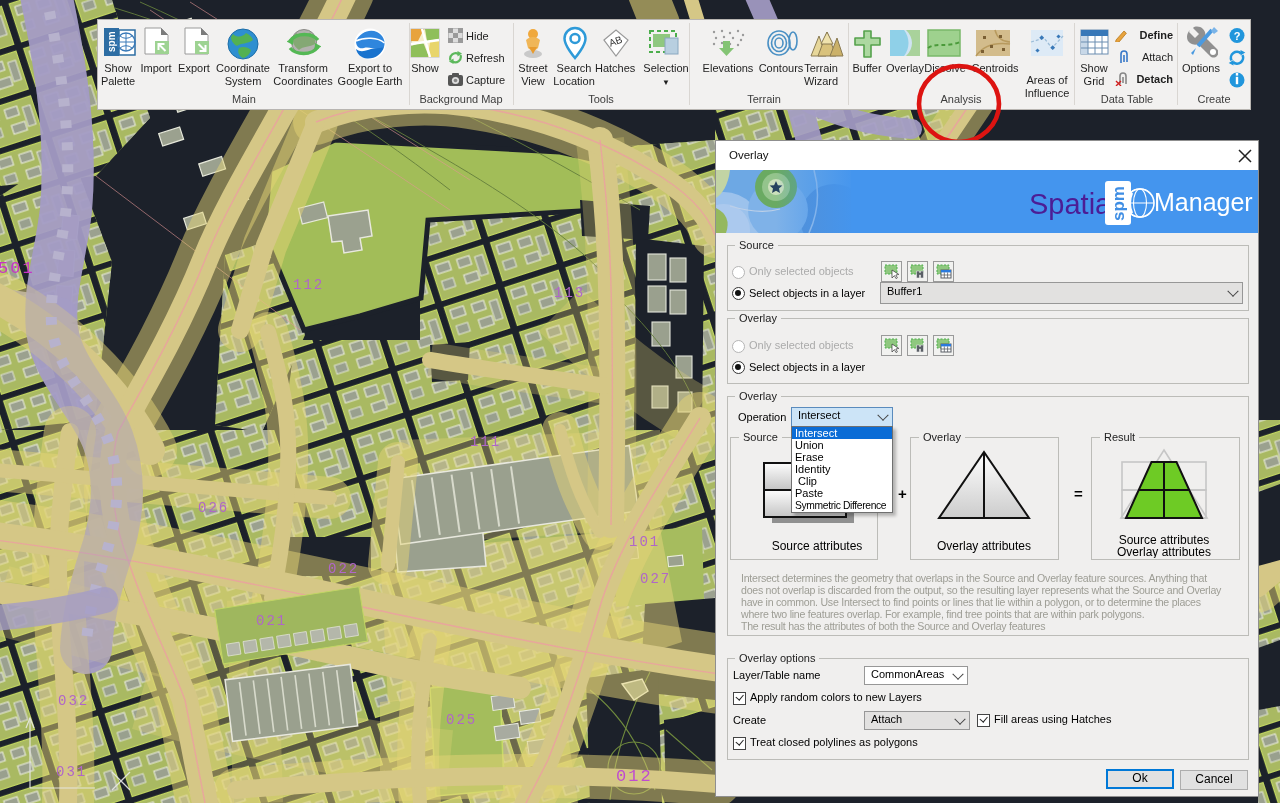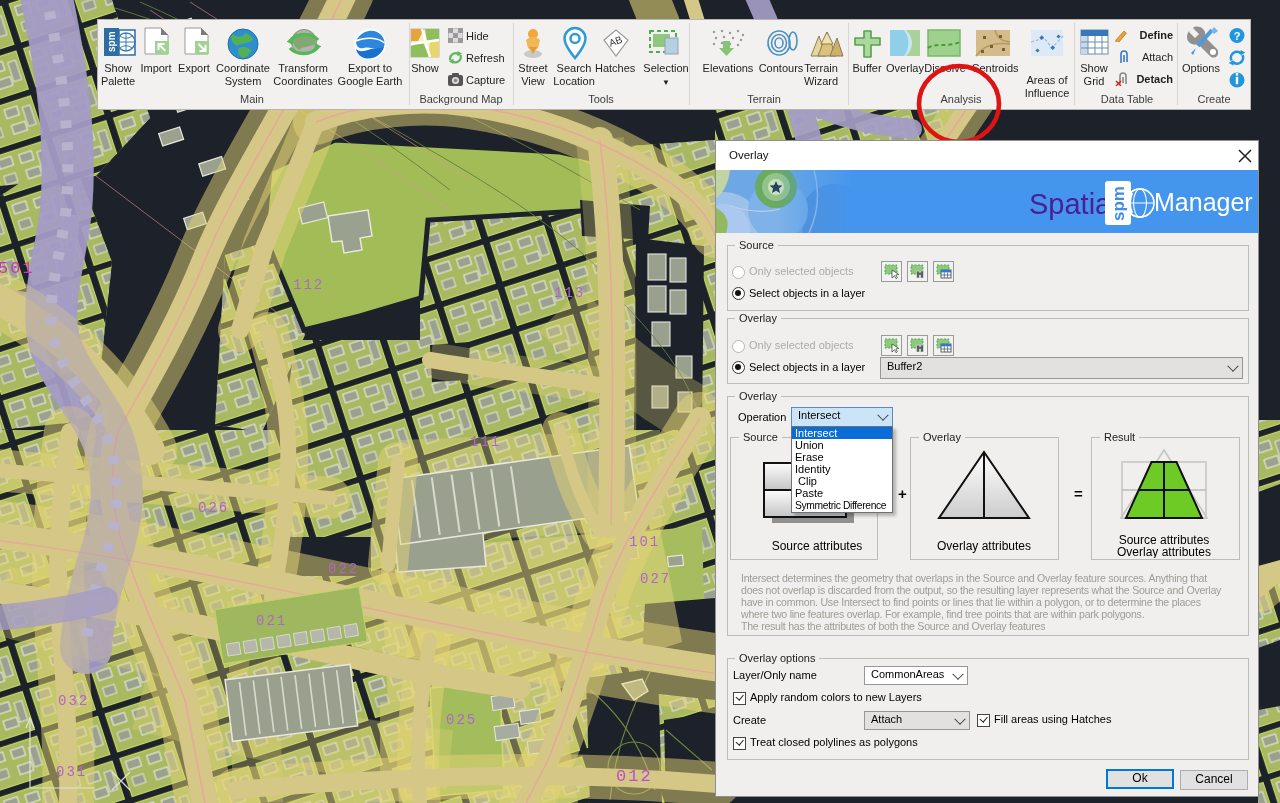--- a/index.html
+++ b/index.html
@@ -332,21 +332,21 @@
       </svg></div>
 <div class="rit" style="left:168px;top:42px;width:74px;">Transform<br>Coordinates</div>
 <div class="ric" style="left:256px;top:8px;"><svg width="32" height="32">
         <circle cx="16" cy="16" r="15.5" fill="#fff"></circle>
         <path d="M2,13 C6,4 16,0.5 23,4 C 29,7 32,13 30,19 C 24,24 16,18 10,20 C 5,21.5 2,18 2,13 Z" fill="#2f86dd"></path>
         <path d="M30,19 C28,26 21,31 13,30.5 C7,30 3,26 2,21 C8,26 14,21 20,20.5 C 24,20 28,20 30,19 Z" fill="#1973ce"></path>
         <path d="M2,13 C 10,9 24,9 30.5,15" stroke="#fff" stroke-width="1.4" fill="none"></path>
       </svg></div>
 <div class="rit" style="left:234px;top:42px;width:76px;">Export to<br>Google Earth</div>
 <div class="gsep" style="left:311px;"></div>
-<div class="glabel" style="left:124px;width:60px;">Main</div>
+<div class="glabel" style="left:116px;width:60px;">Main</div>
 
 <div class="ric" style="left:312px;top:8px;"><svg width="30" height="30">
         <rect x="1" y="1" width="28" height="28" fill="#f7eecb" stroke="#bbb"></rect>
         <path d="M1,1 h13 l-6,12 h-7 Z" fill="#e8a33d"></path>
         <path d="M15,1 h14 v10 l-12,2 Z" fill="#8fbf5a"></path>
         <path d="M1,18 l12,-4 6,15 h-18 Z" fill="#8fbf5a"></path>
         <path d="M20,14 l9,-2 v17 h-11 Z" fill="#e8d56b"></path>
         <path d="M1,16 L29,12 M12,1 L20,29" stroke="#fff" stroke-width="2.4" fill="none"></path>
       </svg></div>
 <div class="rit" style="left:309px;top:42px;width:36px;">Show</div>
@@ -583,20 +583,24 @@
 <div class="btn3" style="left:191px;top:120px;"><svg width="19" height="19">
         <rect x="3" y="3" width="12" height="9" fill="#8fc87f" stroke="#4cae4c" stroke-dasharray="2 1.5"></rect>
         <path d="M8.5,9 h3 v1.5 h1 v-1.5 h3 v7 h-3 v-3 h-1 v3 h-3 Z" fill="#5a5f66" stroke="#e8e8e8" stroke-width="0.6"></path>
       </svg></div>
 <div class="btn3" style="left:217px;top:120px;"><svg width="19" height="19">
         <rect x="3" y="3" width="12" height="9" fill="#8fc87f" stroke="#4cae4c" stroke-dasharray="2 1.5"></rect>
         <rect x="7" y="8" width="10" height="8" fill="#fff" stroke="#5a5f66"></rect>
         <rect x="7" y="8" width="10" height="2.4" fill="#2a7ade"></rect>
         <path d="M7,13 h10 M10.3,10.4 v5.6 M13.6,10.4 v5.6" stroke="#5a5f66" stroke-width="0.8"></path>
       </svg></div>
+<div class="combo" style="left:164px;top:141px;width:361px;height:20px;">
+      <span class="tx">Buffer1</span>
+      <span class="chev"></span>
+    </div>
 
 <div class="grplbl" style="left:19px;top:171px;">Overlay</div>
 <div class="grpbox" style="left:11px;top:177px;width:520px;height:64px;"></div>
 <div class="radio off" style="left:16px;top:199px;"></div>
 <div class="rlbl" style="left:33px;top:198px;color:#ababab;">Only selected objects</div>
 <div class="radio on" style="left:16px;top:220px;"></div>
 <div class="rlbl" style="left:33px;top:220px;">Select objects in a layer</div>
 <div class="btn3" style="left:165px;top:194px;"><svg width="19" height="19">
         <rect x="3" y="3" width="12" height="9" fill="#8fc87f" stroke="#4cae4c" stroke-dasharray="2 1.5"></rect>
         <path d="M10,8 l0,8 2.4,-2.4 1.6,3 1.4,-0.8 -1.6,-2.8 3,-0.6 Z" fill="#fff" stroke="#333" stroke-width="0.7"></path>
@@ -604,24 +608,20 @@
 <div class="btn3" style="left:191px;top:194px;"><svg width="19" height="19">
         <rect x="3" y="3" width="12" height="9" fill="#8fc87f" stroke="#4cae4c" stroke-dasharray="2 1.5"></rect>
         <path d="M8.5,9 h3 v1.5 h1 v-1.5 h3 v7 h-3 v-3 h-1 v3 h-3 Z" fill="#5a5f66" stroke="#e8e8e8" stroke-width="0.6"></path>
       </svg></div>
 <div class="btn3" style="left:217px;top:194px;"><svg width="19" height="19">
         <rect x="3" y="3" width="12" height="9" fill="#8fc87f" stroke="#4cae4c" stroke-dasharray="2 1.5"></rect>
         <rect x="7" y="8" width="10" height="8" fill="#fff" stroke="#5a5f66"></rect>
         <rect x="7" y="8" width="10" height="2.4" fill="#2a7ade"></rect>
         <path d="M7,13 h10 M10.3,10.4 v5.6 M13.6,10.4 v5.6" stroke="#5a5f66" stroke-width="0.8"></path>
       </svg></div>
-<div class="combo" style="left:164px;top:216px;width:361px;height:20px;">
-      <span class="tx">Buffer2</span>
-      <span class="chev"></span>
-    </div>
 
 <div class="grplbl" style="left:19px;top:249px;">Overlay</div>
 <div class="grpbox" style="left:11px;top:255px;width:520px;height:238px;"></div>
 <div class="rlbl" style="left:22px;top:270px;">Operation</div>
 <div class="combo" style="left:75px;top:266px;width:100px;height:18px;background:#cce4f7;border-color:#5a8bbd;">
       <span class="tx" style="top:1px;">Intersect</span>
       <span class="chev"></span>
     </div>
 
 <div class="grplbl" style="left:23px;top:290px;">Source</div>
@@ -674,21 +674,21 @@
 <div style="padding-left:3px;">Union</div>
 <div style="padding-left:3px;">Erase</div>
 <div style="padding-left:3px;">Identity</div>
 <div style="padding-left:6px;">Clip</div>
 <div style="padding-left:3px;">Paste</div>
 <div style="padding-left:3px;white-space:nowrap;font-size:10.3px;letter-spacing:-0.35px;">Symmetric Difference</div>
 </div>
 
 <div class="grplbl" style="left:19px;top:511px;">Overlay options</div>
 <div class="grpbox" style="left:11px;top:517px;width:520px;height:100px;"></div>
-<div class="rlbl" style="left:17px;top:528px;">Layer/Only name</div>
+<div class="rlbl" style="left:17px;top:528px;">Layer/Table name</div>
 <div class="combo" style="left:148px;top:525px;width:102px;height:17px;background:#fff;">
       <span class="tx" style="top:1px;">CommonAreas</span>
       <span class="chev"></span>
     </div>
 <div class="cbx" style="left:17px;top:551px;"></div>
 <div class="rlbl" style="left:34px;top:550px;">Apply random colors to new Layers</div>
 <div class="rlbl" style="left:17px;top:573px;">Create</div>
 <div class="combo" style="left:148px;top:570px;width:104px;height:17px;">
       <span class="tx" style="top:1px;">Attach</span>
       <span class="chev"></span>

